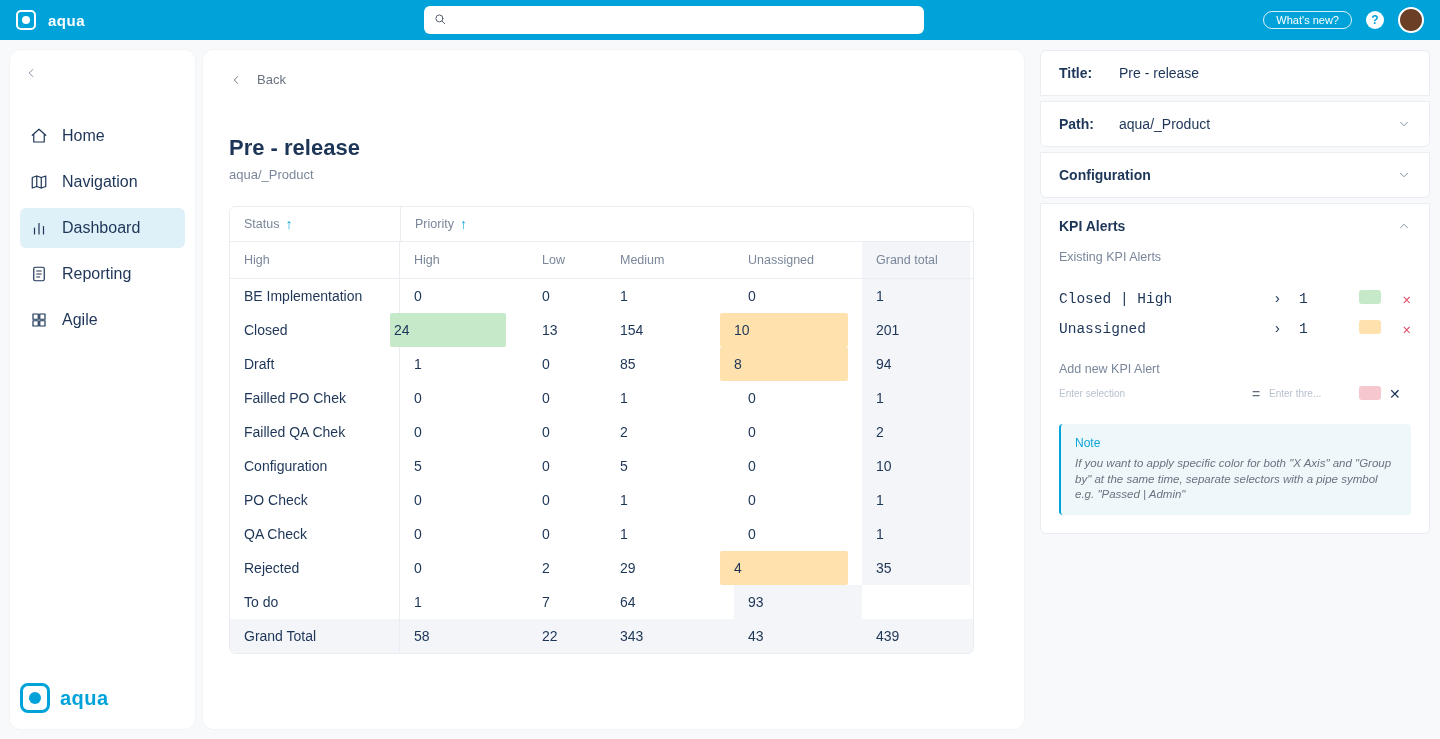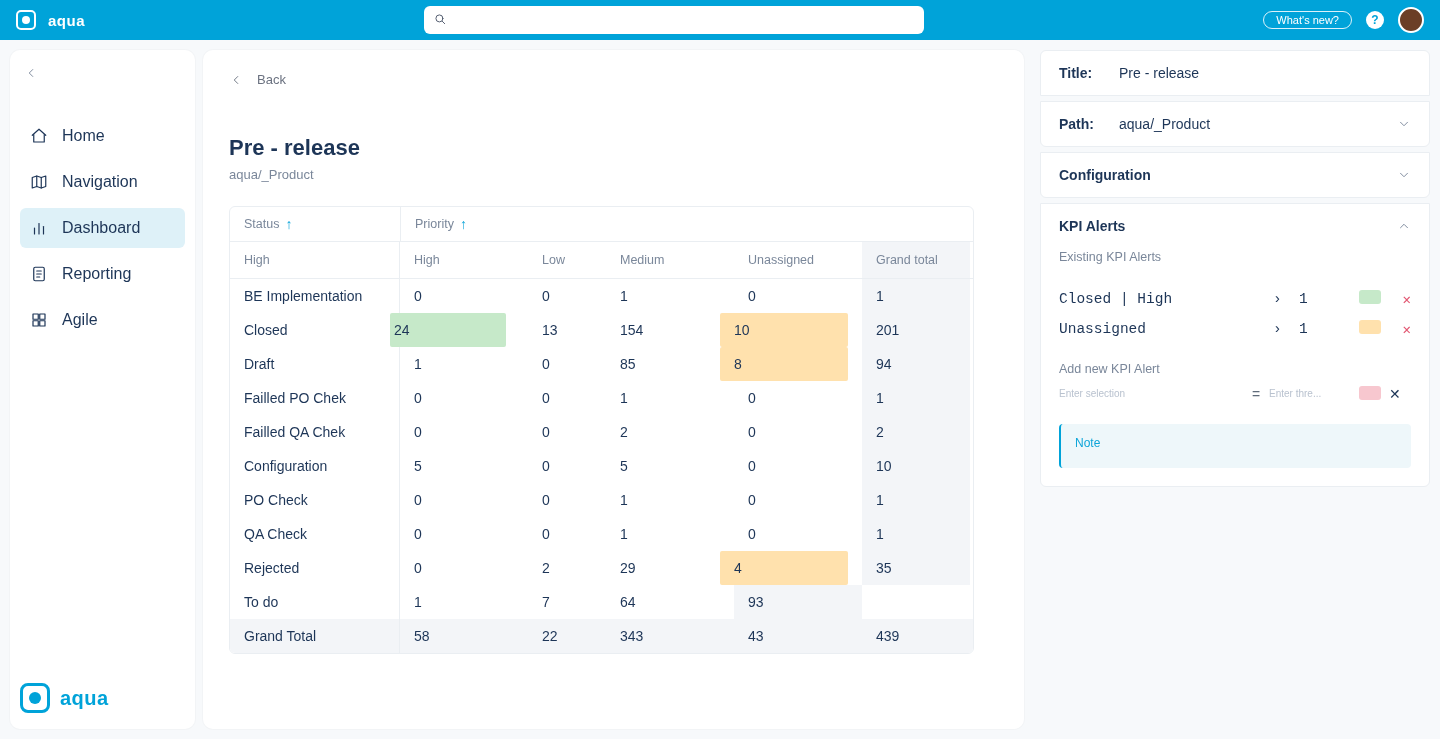--- a/index.html
+++ b/index.html
@@ -454,17 +454,18 @@
         <div class="kpi-add">
           <input class="txtin" placeholder="Enter selection" style="">
           <span class="eq">=</span>
           <input class="txtin" placeholder="Enter thre..." style="">
           <span><span class="swatch sw-pink"></span></span>
           <span class="del">✕</span>
         </div>
 
         <div class="note-box">
           <span class="nt">Note</span>
+          <p>If you want to apply specific color for both "X Axis" and "Group by" at the same time, separate selectors with a pipe symbol e.g. "Passed | Admin"</p>
         </div>
       </div>
     </div>
   </section>
 </div>
 
 </body></html>

